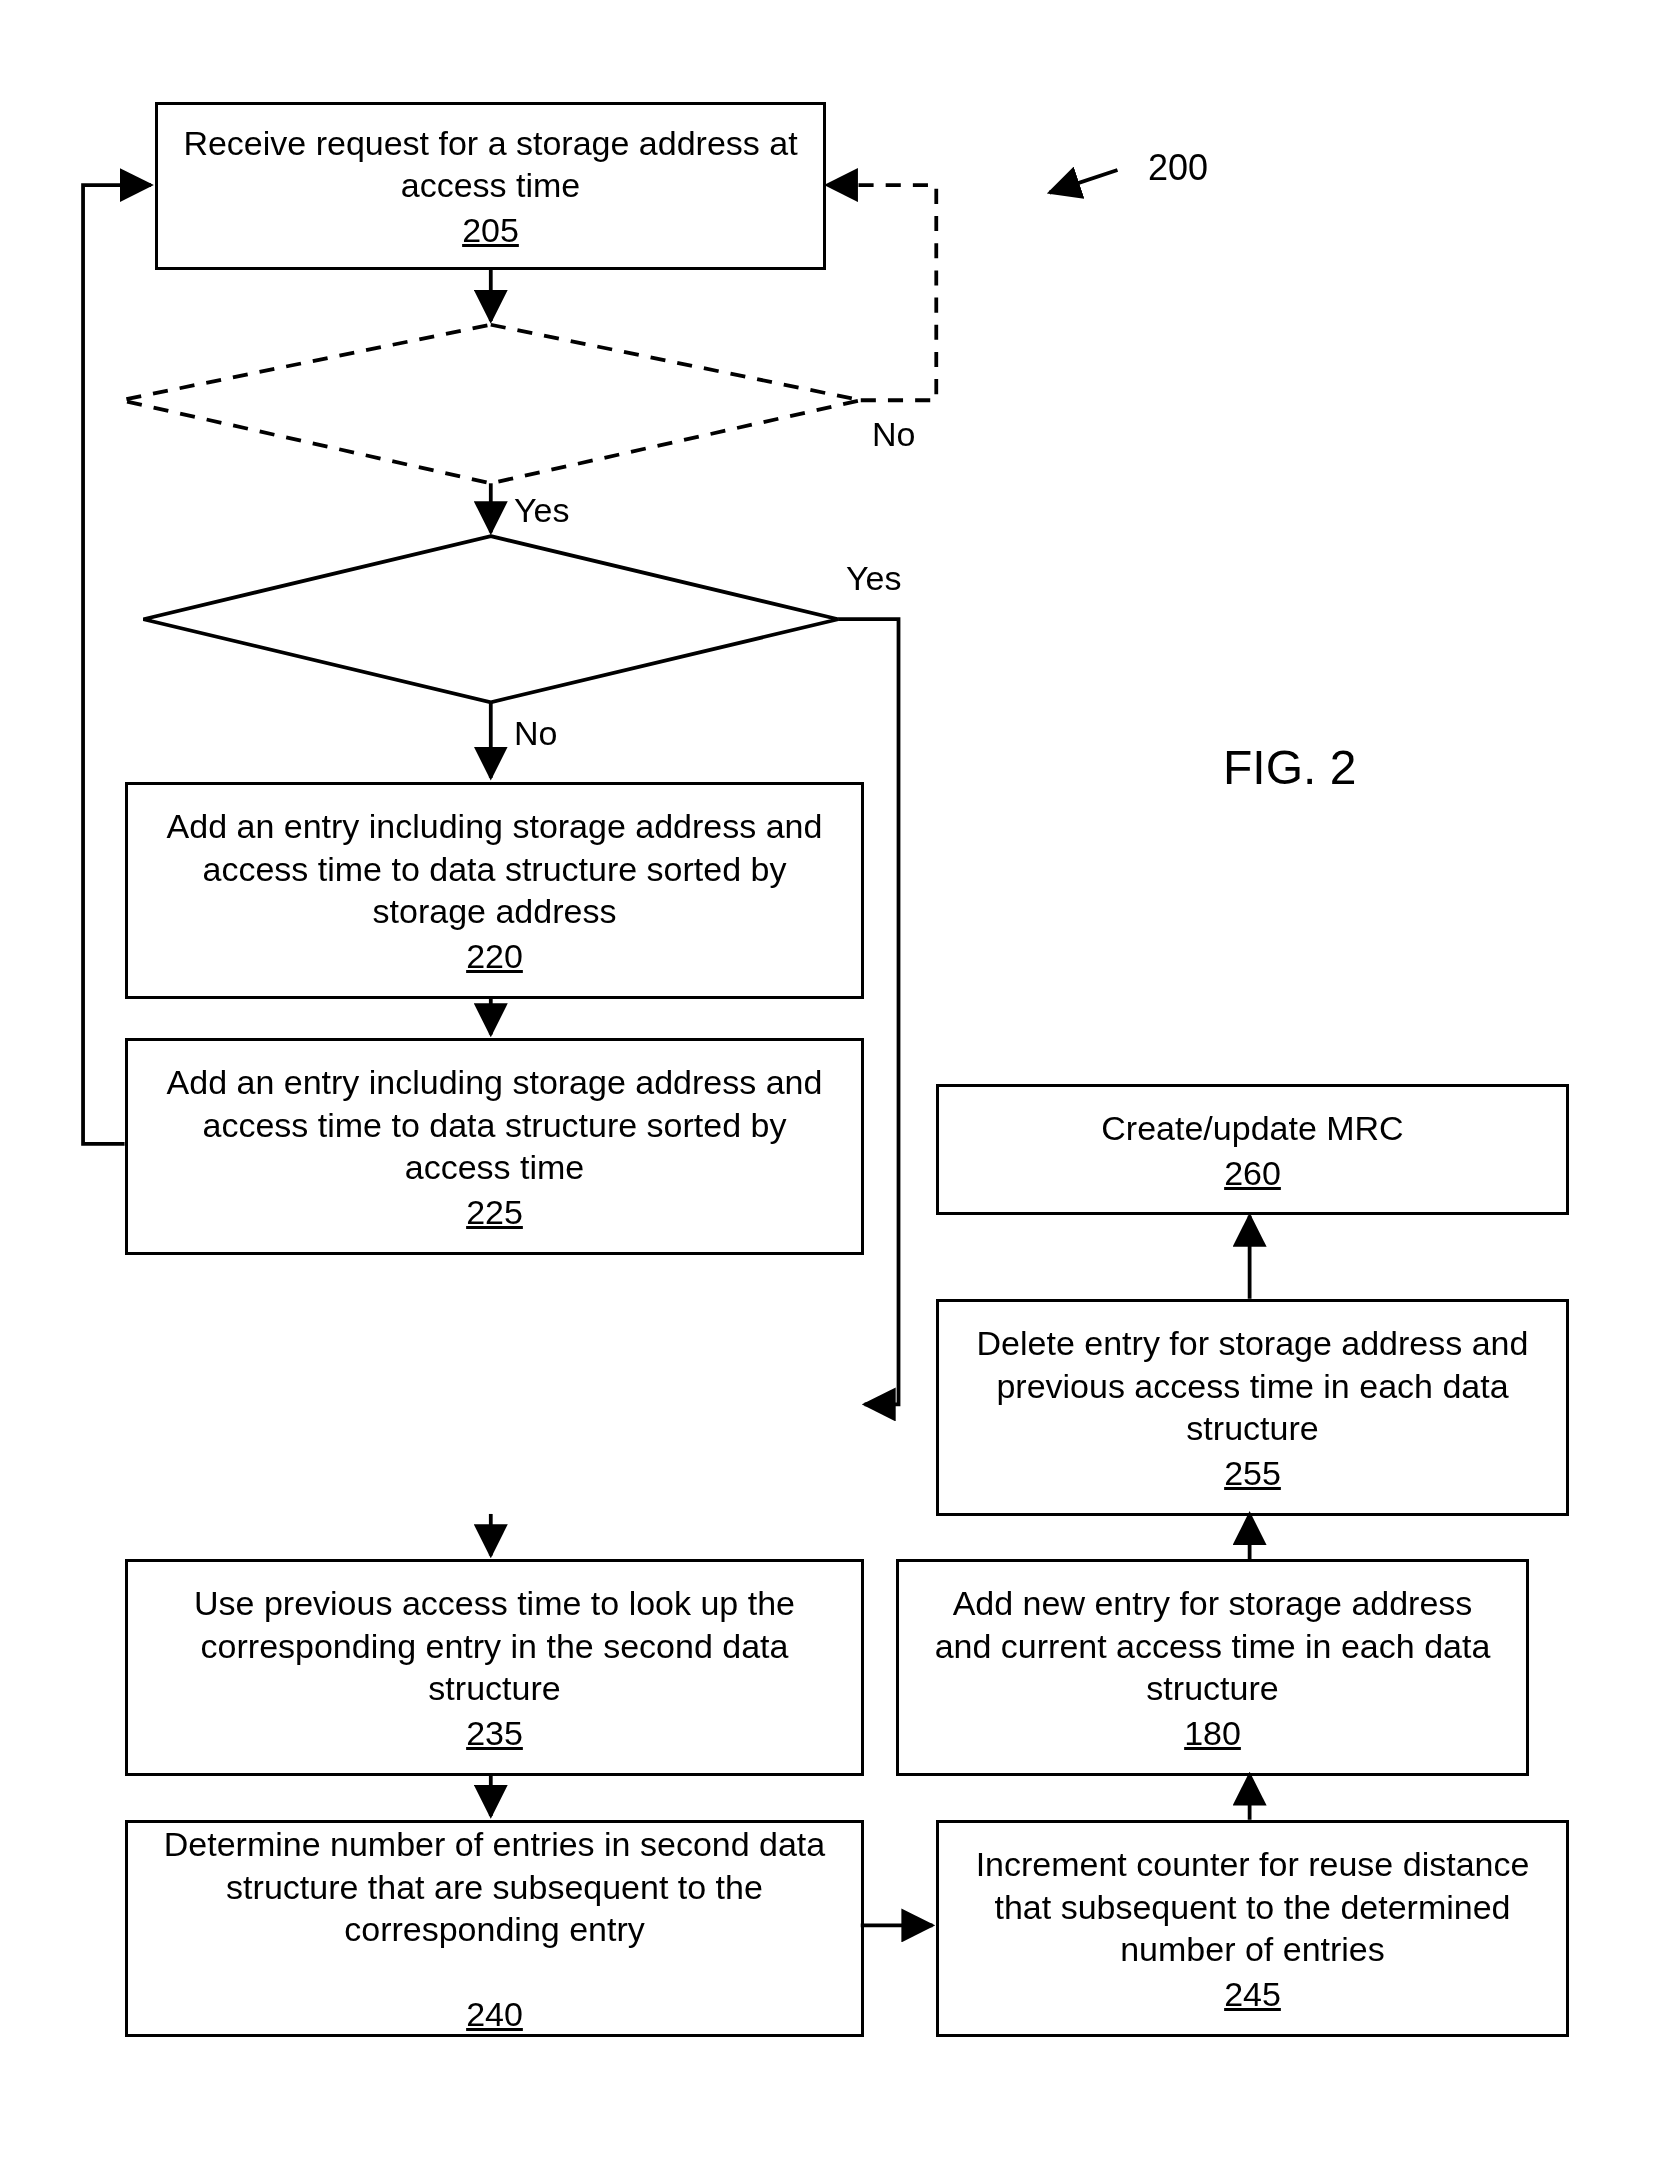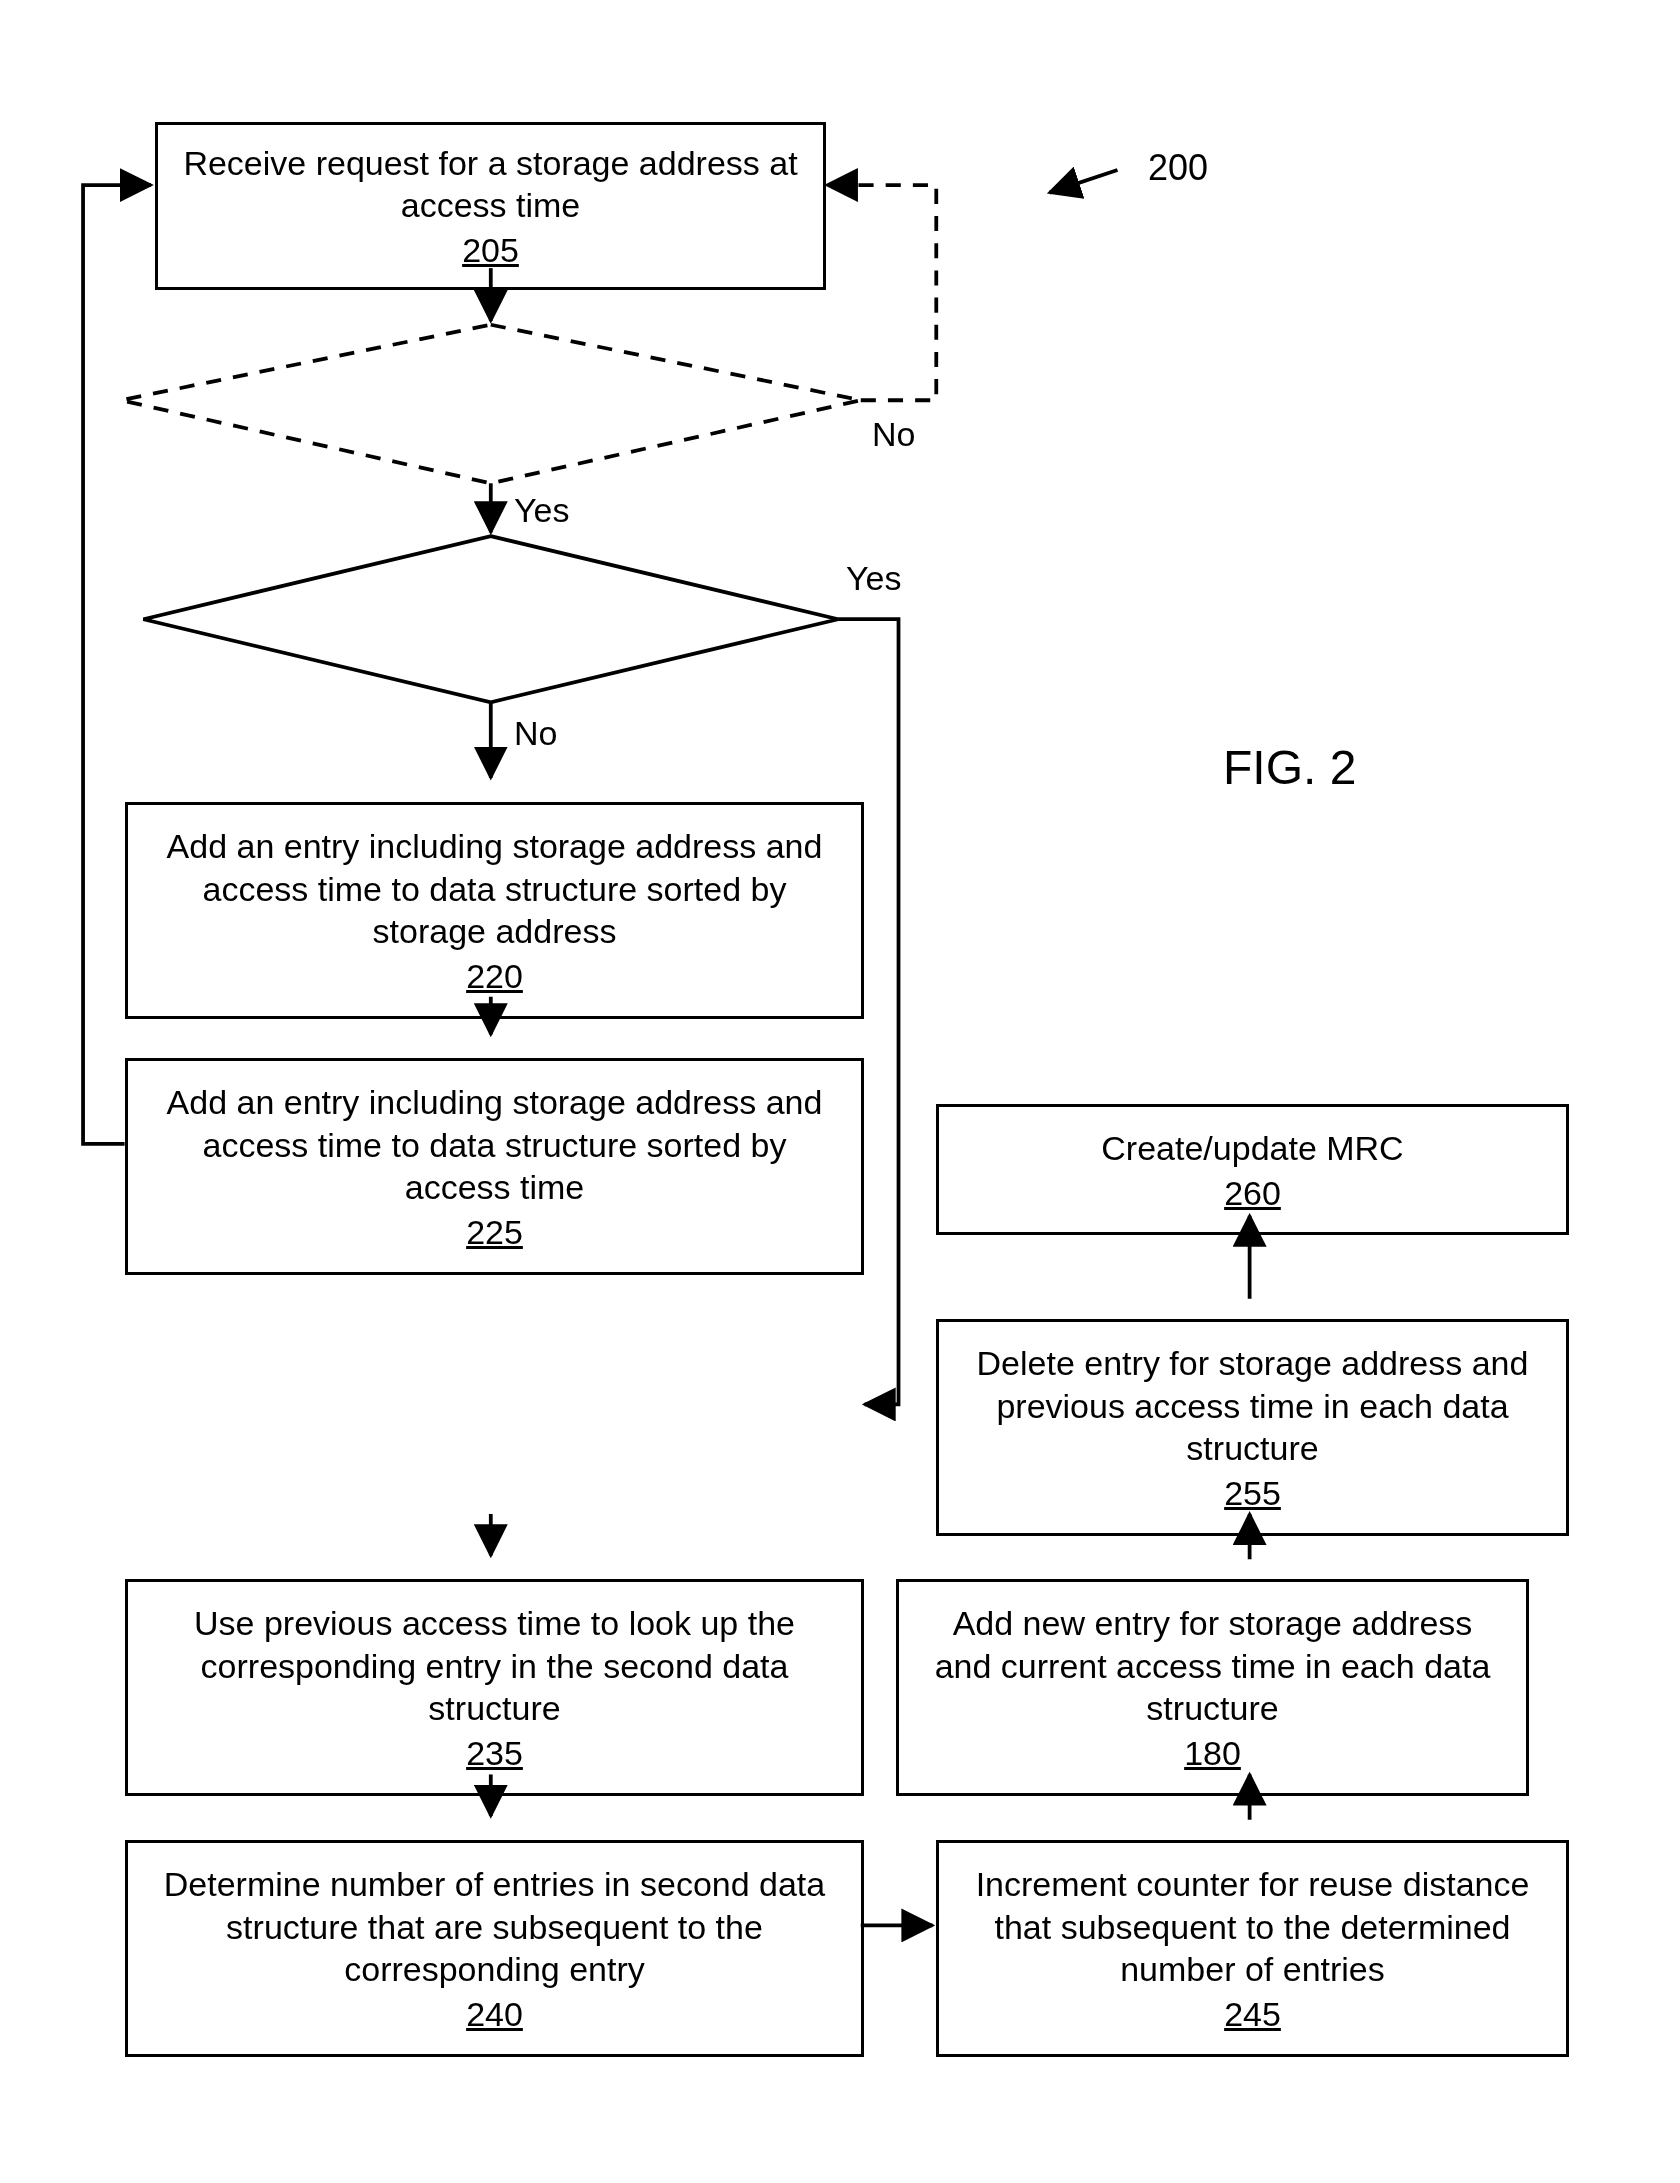--- a/index.html
+++ b/index.html
@@ -17,21 +17,20 @@
   .box {
     position: absolute;
     border: 3.8px solid #000;
     background: #fff;
     text-align: center;
     display: flex;
     flex-direction: column;
     justify-content: center;
     align-items: center;
     overflow: hidden;
-    margin-top: 20px;
   }
   .box .text {
     font-size: 34px;
     line-height: 1.25;
     padding: 0 22.7px;
   }
   .box .ref {
     font-size: 34px;
     text-decoration: underline;
     margin-top: 4.5px;
@@ -101,21 +100,21 @@
     <div class="text">Add an entry including storage address and access time to data structure sorted by access time</div>
     <div class="ref">225</div>
   </div>
 
 
   <div class="box" style="left:125px; top:1559px; width:733px; height:211px;">
     <div class="text">Use previous access time to look up the corresponding entry in the second data structure</div>
     <div class="ref">235</div>
   </div>
 
-  <div class="box" style="left:125px; top:1820px; width:733px; height:211px;">
+  <div class="box" style="left:125px; top:1820px; width:733px; height:211px;justify-content:space-between;">
     <div class="text">Determine number of entries in second data structure that are subsequent to the corresponding entry</div>
     <div class="ref">240</div>
   </div>
 
   <div class="box" style="left:936px; top:1084px; width:627px; height:125px;">
     <div class="text">Create/update MRC</div>
     <div class="ref">260</div>
   </div>
 
   <div class="box" style="left:936px; top:1299px; width:627px; height:211px;">

